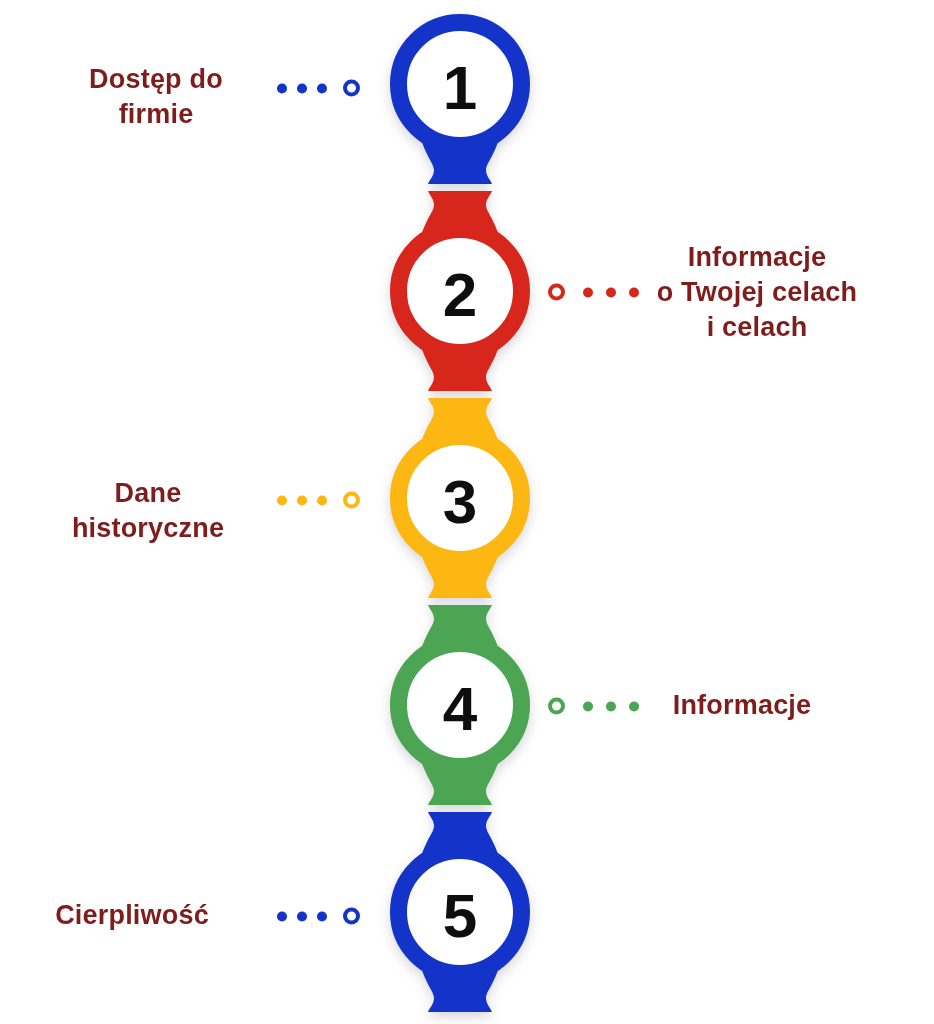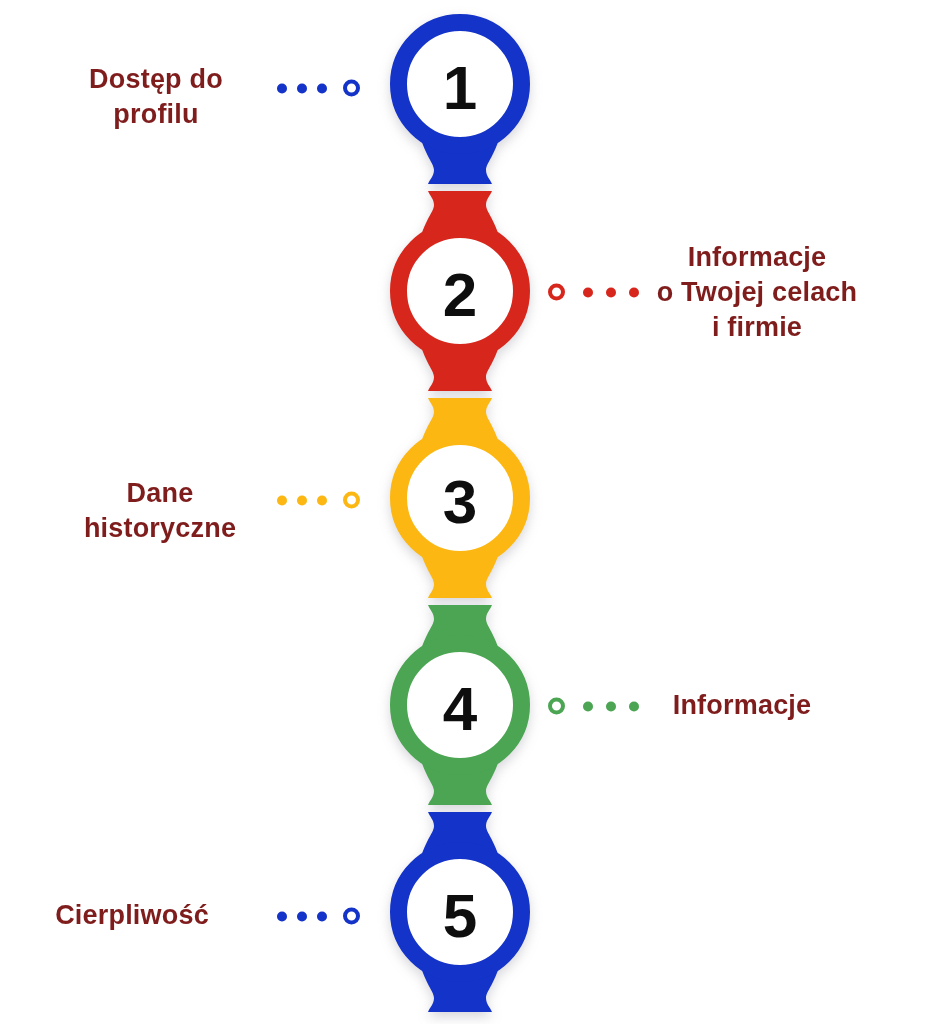--- a/index.html
+++ b/index.html
@@ -29,21 +29,21 @@
   .num4 { left:460px; top:709px; }
   .num5 { left:460px; top:916px; }
 
   .lbl {
     position:absolute; transform:translate(-50%,-50%);
     text-align:center; font-size:27px; font-weight:800;
     line-height:1.3; color:#7f1d1d; letter-spacing:0.2px; white-space:nowrap;
   }
   .lbl1 { left:156px; top:97px; }
   .lbl2 { left:757px; top:293px; }
-  .lbl3 { left:160px; top:511px; }
+  .lbl3 { left:148px; top:511px; }
   .lbl4 { left:742px; top:706px; }
   .lbl5 { left:132px; top:916px; }
 
   .dots {
     position:absolute; transform:translateY(-50%);
     display:flex; align-items:center; gap:10px;
   }
   .dots.right { gap:13px; }
   .dot {
     width:10px; height:10px; border-radius:50%;
@@ -99,26 +99,26 @@
   </svg>
 
   <div class="num num1">1</div>
   <div class="num num2">2</div>
   <div class="num num3">3</div>
   <div class="num num4">4</div>
   <div class="num num5">5</div>
 
   <div class="lbl lbl1">
     <div>Dostęp do</div>
-    <div>profilu</div>
+    <div>firmie</div>
   </div>
   <div class="lbl lbl2">
     <div>Informacje</div>
     <div>o Twojej celach</div>
-    <div>i firmie</div>
+    <div>i celach</div>
   </div>
   <div class="lbl lbl3">
     <div>Dane</div>
     <div>historyczne</div>
   </div>
   <div class="lbl lbl4">
     <div>Informacje</div>
   </div>
   <div class="lbl lbl5">
     <div>Cierpliwość</div>

